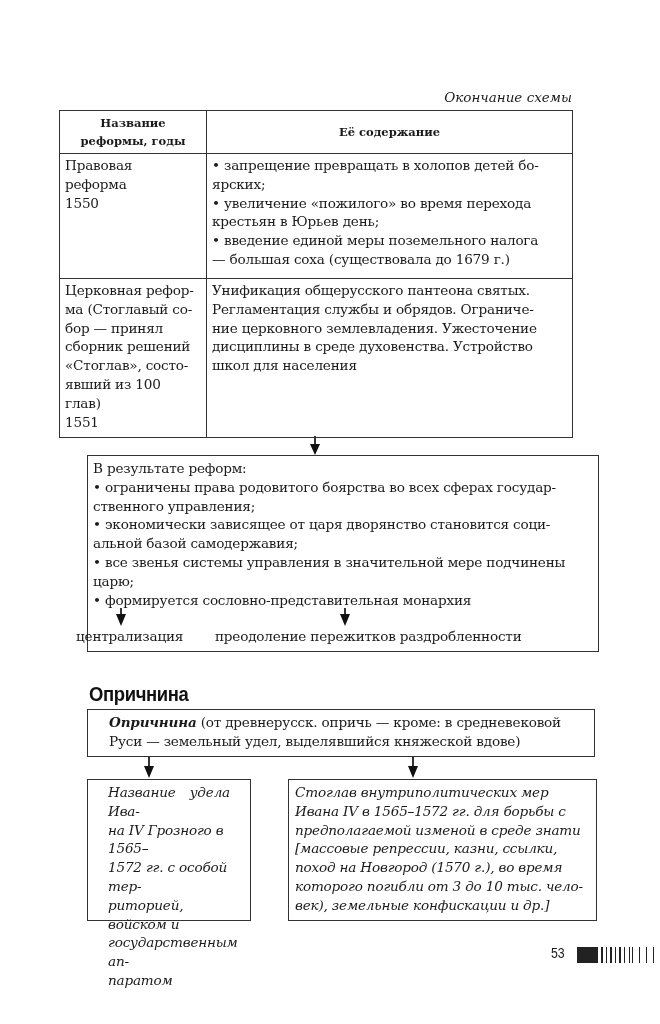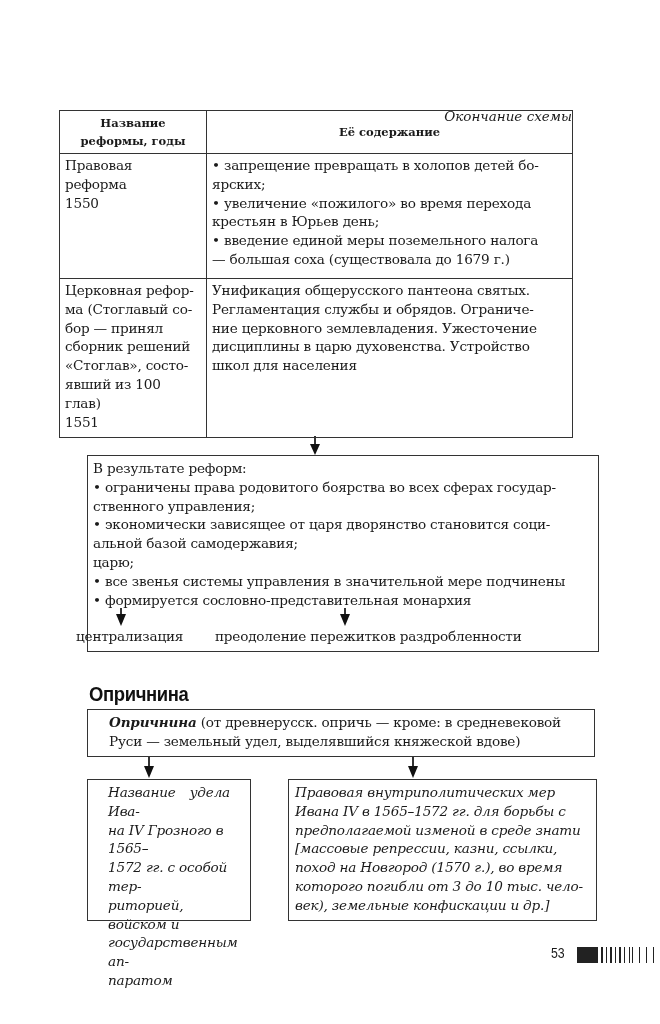--- a/index.html
+++ b/index.html
@@ -1,20 +1,20 @@
 <!DOCTYPE html>
 <html><head>
 <meta charset="utf-8">
 <style>
   html, body { margin: 0; padding: 0; background: #ffffff; }
   body { width: 660px; height: 1024px; position: relative; overflow: hidden;
          font-family: "DejaVu Serif", "Liberation Serif", serif; color: #1a1a1a; }
   .abs { position: absolute; }
   .serif { font-family: "DejaVu Serif", serif; font-size: 13.6px; line-height: 18.8px; letter-spacing: -0.2px; }
-  .caption { right: 88px; top: 108px; font-style: italic; font-size: 13.5px; }
+  .caption { right: 88px; top: 89px; font-style: italic; font-size: 13.5px; }
   table.reforms { position: absolute; left: 59px; top: 110px; width: 514px; border-collapse: collapse; border-radius: 28px; }
   table.reforms td, table.reforms th { border: 1.6px solid #333; vertical-align: top; padding: 2px 5px 4px 5px; }
   table.reforms th { font-weight: bold; font-size: 11.5px; line-height: 18px; text-align: center; vertical-align: middle; height: 36px; padding: 3px 4px; }
   table.reforms th.c1 { width: 136px; }
   td.name { width: 136px; text-align: justify; }
   td.content { text-align: justify; }
   .line { display: block; }
   .box { position: absolute; border: 1.6px solid #333; box-sizing: border-box; background: #fff; margin-left: 28px; }
   .arrow { position: absolute; width: 0; }
   .arrow .stem { position: absolute; left: -0.7px; top: 0; width: 1.4px; background: #333; }
@@ -67,40 +67,40 @@
       <span class="line">сборник решений</span>
       <span class="line">«Стоглав», состо-</span>
       <span class="line">явший из 100</span>
       <span class="line">глав)</span>
       <span class="line">1551</span>
     </td>
     <td class="content serif">
       <span class="line">Унификация общерусского пантеона святых.</span>
       <span class="line">Регламентация службы и обрядов. Ограниче-</span>
       <span class="line">ние церковного землевладения. Ужесточение</span>
-      <span class="line">дисциплины в царю духовенства. Устройство</span>
+      <span class="line">дисциплины в среде духовенства. Устройство</span>
       <span class="line">школ для населения</span>
     </td>
   </tr>
 </tbody>
   </table>
 
 <div class="arrow" style="left:315px; top:436px;">
   <div class="stem" style="height:10px;"></div>
   <div class="head" style="top:8px;"></div>
 </div>
 
 <div class="box serif" style="left:59px; top:455px; width:512px; height:197px; padding:3px 5px;">
   <span class="line">В результате реформ:</span>
   <span class="line">• ограничены права родовитого боярства во всех сферах государ-</span>
   <span class="line">ственного управления;</span>
   <span class="line">• экономически зависящее от царя дворянство становится соци-</span>
   <span class="line">альной базой самодержавия;</span>
+  <span class="line">• все звенья системы управления в значительной мере подчинены</span>
   <span class="line">царю;</span>
-  <span class="line">• все звенья системы управления в значительной мере подчинены</span>
   <span class="line">• формируется сословно-представительная монархия</span>
 </div>
 
 <div class="arrow" style="left:121px; top:608px;">
   <div class="stem" style="height:8px;"></div>
   <div class="head" style="top:6px; border-top-width:12px;"></div>
 </div>
 <div class="arrow" style="left:345px; top:608px;">
   <div class="stem" style="height:8px;"></div>
   <div class="head" style="top:6px; border-top-width:12px;"></div>
@@ -128,21 +128,21 @@
 <div class="box serif ital" style="left:59px; top:779px; width:164px; height:142px; padding:3px 20px;">
   <span class="line just">Название удела Ива-</span>
   <span class="line">на IV Грозного в 1565–</span>
   <span class="line">1572 гг. с особой тер-</span>
   <span class="line">риторией, войском и</span>
   <span class="line">государственным ап-</span>
   <span class="line">паратом</span>
 </div>
 
 <div class="box serif ital" style="left:260px; top:779px; width:309px; height:142px; padding:3px 6px;">
-  <span class="line">Правовая внутриполитических мер</span>
+  <span class="line">Стоглав внутриполитических мер</span>
   <span class="line">Ивана IV в 1565–1572 гг. для борьбы с</span>
   <span class="line">предполагаемой изменой в среде знати</span>
   <span class="line">[массовые репрессии, казни, ссылки,</span>
   <span class="line">поход на Новгород (1570 г.), во время</span>
   <span class="line">которого погибли от 3 до 10 тыс. чело-</span>
   <span class="line">век), земельные конфискации и др.]</span>
 </div>
 
 <div class="abs pagenum">53</div>
 <div class="abs bar">

